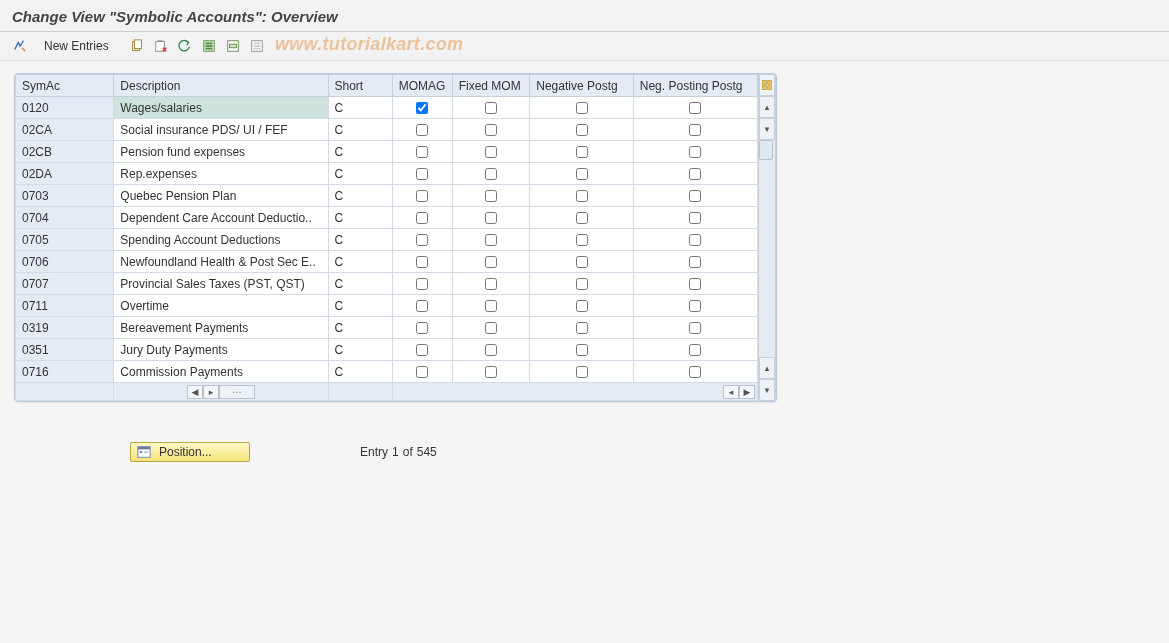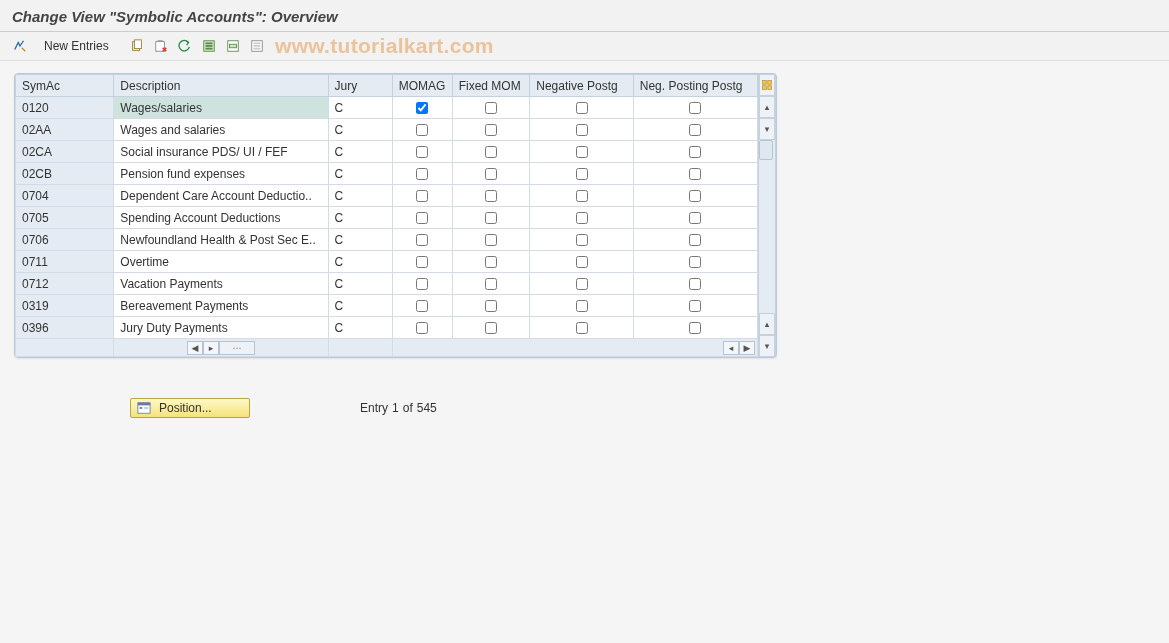--- a/index.html
+++ b/index.html
@@ -47,25 +47,26 @@
       padding: 2px 8px;
       margin: 0 6px 0 2px;
       cursor: pointer;
       font-size: 12px;
       color: #333;
     }
     .watermark {
       position: absolute;
       left: 275px;
       top: 2px;
-      font-size: 21px;
+      font-size: 18px;
       font-weight: bold;
       color: rgba(230, 155, 80, 0.55);
       pointer-events: none;
       letter-spacing: 0.3px;
+      font-style: italic;
     }
     .panel {
       margin: 12px 0 0 14px;
       width: 763px;
       border: 1px solid #b8c9dc;
       border-radius: 4px;
       background: #f5f8fb;
       box-shadow: 0 1px 2px rgba(0,0,0,0.08);
     }
     .panel-header {
@@ -290,65 +291,74 @@
           <col class="col-aatyp">
         <col class="col-momag">
           <col class="col-fixedmom">
           <col class="col-negpostg">
           <col class="col-negdebit">
       </colgroup>
       <thead>
         <tr>
           <th>SymAc</th>
           <th>Description</th>
-          <th>Jury</th>
+          <th>Short</th>
           <th>MOMAG</th>
           <th>Fixed MOM</th>
           <th>Negative Postg</th>
           <th>Neg. Posting Postg</th>
         </tr>
       </thead>
       <tbody id="grid-body">
           <tr>
             <td class="rowhead">0120</td>
             <td class="selected-cell">Wages/salaries</td>
             <td>C</td>
             <td class="center"><input type="checkbox" checked="" style=""></td>
             <td class="center"><input type="checkbox" style=""></td>
             <td class="center"><input type="checkbox" style=""></td>
             <td class="center"><input type="checkbox" style=""></td>
           </tr>
           <tr>
-            <td class="rowhead">02AA</td>
-            <td class="">Wages and salaries</td>
-            <td>C</td>
-            <td class="center"><input type="checkbox" style=""></td>
-            <td class="center"><input type="checkbox" style=""></td>
-            <td class="center"><input type="checkbox" style=""></td>
-            <td class="center"><input type="checkbox" style=""></td>
-          </tr>
-          <tr>
             <td class="rowhead">02CA</td>
             <td class="">Social insurance PDS/ UI / FEF</td>
             <td>C</td>
             <td class="center"><input type="checkbox" style=""></td>
             <td class="center"><input type="checkbox" style=""></td>
             <td class="center"><input type="checkbox" style=""></td>
             <td class="center"><input type="checkbox" style=""></td>
           </tr>
           <tr>
             <td class="rowhead">02CB</td>
             <td class="">Pension fund expenses</td>
             <td>C</td>
             <td class="center"><input type="checkbox" style=""></td>
             <td class="center"><input type="checkbox" style=""></td>
             <td class="center"><input type="checkbox" style=""></td>
             <td class="center"><input type="checkbox" style=""></td>
           </tr>
           <tr>
+            <td class="rowhead">02DA</td>
+            <td class="">Rep.expenses</td>
+            <td>C</td>
+            <td class="center"><input type="checkbox" style=""></td>
+            <td class="center"><input type="checkbox" style=""></td>
+            <td class="center"><input type="checkbox" style=""></td>
+            <td class="center"><input type="checkbox" style=""></td>
+          </tr>
+          <tr>
+            <td class="rowhead">0703</td>
+            <td class="">Quebec Pension Plan</td>
+            <td>C</td>
+            <td class="center"><input type="checkbox" style=""></td>
+            <td class="center"><input type="checkbox" style=""></td>
+            <td class="center"><input type="checkbox" style=""></td>
+            <td class="center"><input type="checkbox" style=""></td>
+          </tr>
+          <tr>
             <td class="rowhead">0704</td>
             <td class="">Dependent Care Account Deductio..</td>
             <td>C</td>
             <td class="center"><input type="checkbox" style=""></td>
             <td class="center"><input type="checkbox" style=""></td>
             <td class="center"><input type="checkbox" style=""></td>
             <td class="center"><input type="checkbox" style=""></td>
           </tr>
           <tr>
             <td class="rowhead">0705</td>
@@ -362,49 +372,58 @@
           <tr>
             <td class="rowhead">0706</td>
             <td class="">Newfoundland Health &amp; Post Sec E..</td>
             <td>C</td>
             <td class="center"><input type="checkbox" style=""></td>
             <td class="center"><input type="checkbox" style=""></td>
             <td class="center"><input type="checkbox" style=""></td>
             <td class="center"><input type="checkbox" style=""></td>
           </tr>
           <tr>
+            <td class="rowhead">0707</td>
+            <td class="">Provincial Sales Taxes (PST, QST)</td>
+            <td>C</td>
+            <td class="center"><input type="checkbox" style=""></td>
+            <td class="center"><input type="checkbox" style=""></td>
+            <td class="center"><input type="checkbox" style=""></td>
+            <td class="center"><input type="checkbox" style=""></td>
+          </tr>
+          <tr>
             <td class="rowhead">0711</td>
             <td class="">Overtime</td>
             <td>C</td>
             <td class="center"><input type="checkbox" style=""></td>
             <td class="center"><input type="checkbox" style=""></td>
             <td class="center"><input type="checkbox" style=""></td>
             <td class="center"><input type="checkbox" style=""></td>
           </tr>
           <tr>
-            <td class="rowhead">0712</td>
-            <td class="">Vacation Payments</td>
-            <td>C</td>
-            <td class="center"><input type="checkbox" style=""></td>
-            <td class="center"><input type="checkbox" style=""></td>
-            <td class="center"><input type="checkbox" style=""></td>
-            <td class="center"><input type="checkbox" style=""></td>
-          </tr>
-          <tr>
             <td class="rowhead">0319</td>
             <td class="">Bereavement Payments</td>
             <td>C</td>
             <td class="center"><input type="checkbox" style=""></td>
             <td class="center"><input type="checkbox" style=""></td>
             <td class="center"><input type="checkbox" style=""></td>
             <td class="center"><input type="checkbox" style=""></td>
           </tr>
           <tr>
-            <td class="rowhead">0396</td>
+            <td class="rowhead">0351</td>
             <td class="">Jury Duty Payments</td>
+            <td>C</td>
+            <td class="center"><input type="checkbox" style=""></td>
+            <td class="center"><input type="checkbox" style=""></td>
+            <td class="center"><input type="checkbox" style=""></td>
+            <td class="center"><input type="checkbox" style=""></td>
+          </tr>
+          <tr>
+            <td class="rowhead">0716</td>
+            <td class="">Commission Payments</td>
             <td>C</td>
             <td class="center"><input type="checkbox" style=""></td>
             <td class="center"><input type="checkbox" style=""></td>
             <td class="center"><input type="checkbox" style=""></td>
             <td class="center"><input type="checkbox" style=""></td>
           </tr>
         </tbody>
       <tfoot>
         <tr class="hscroll-row">
           <td></td>

